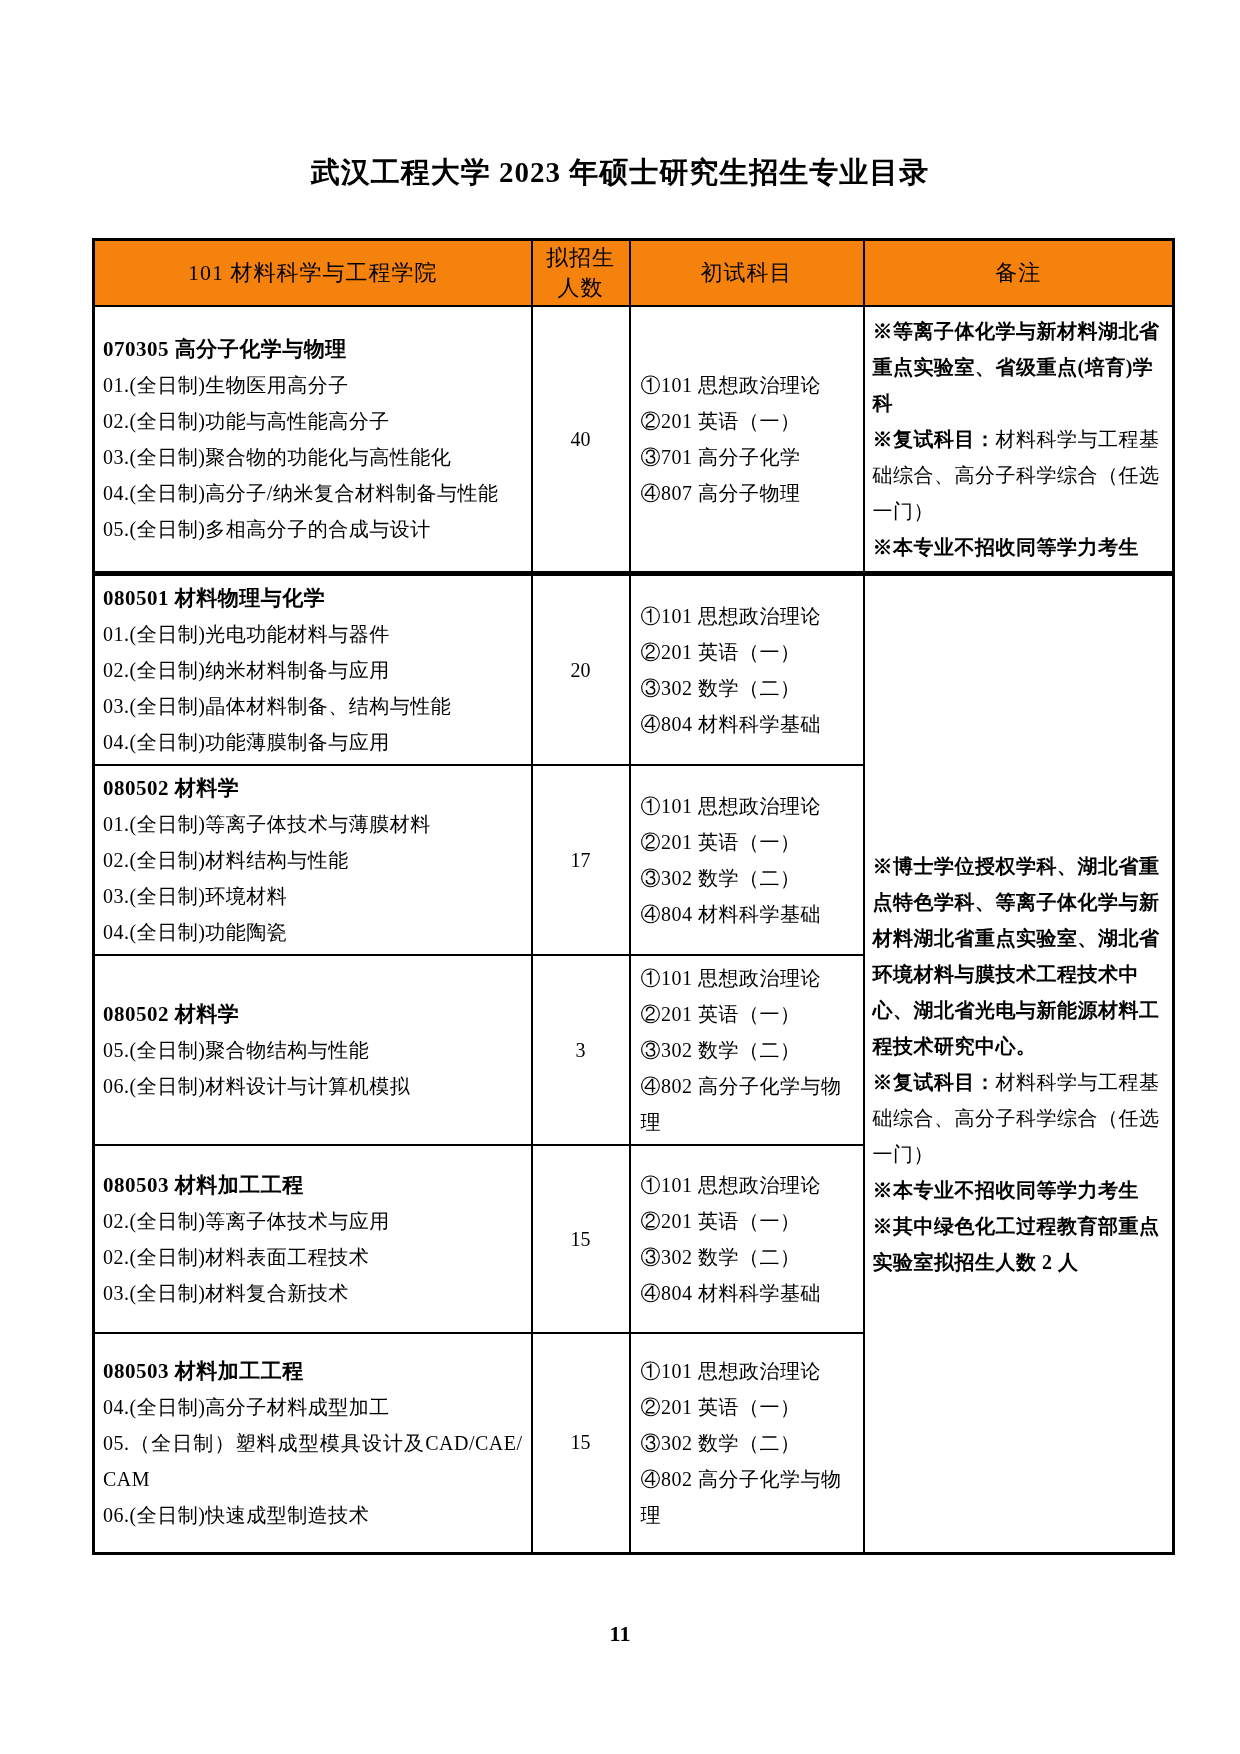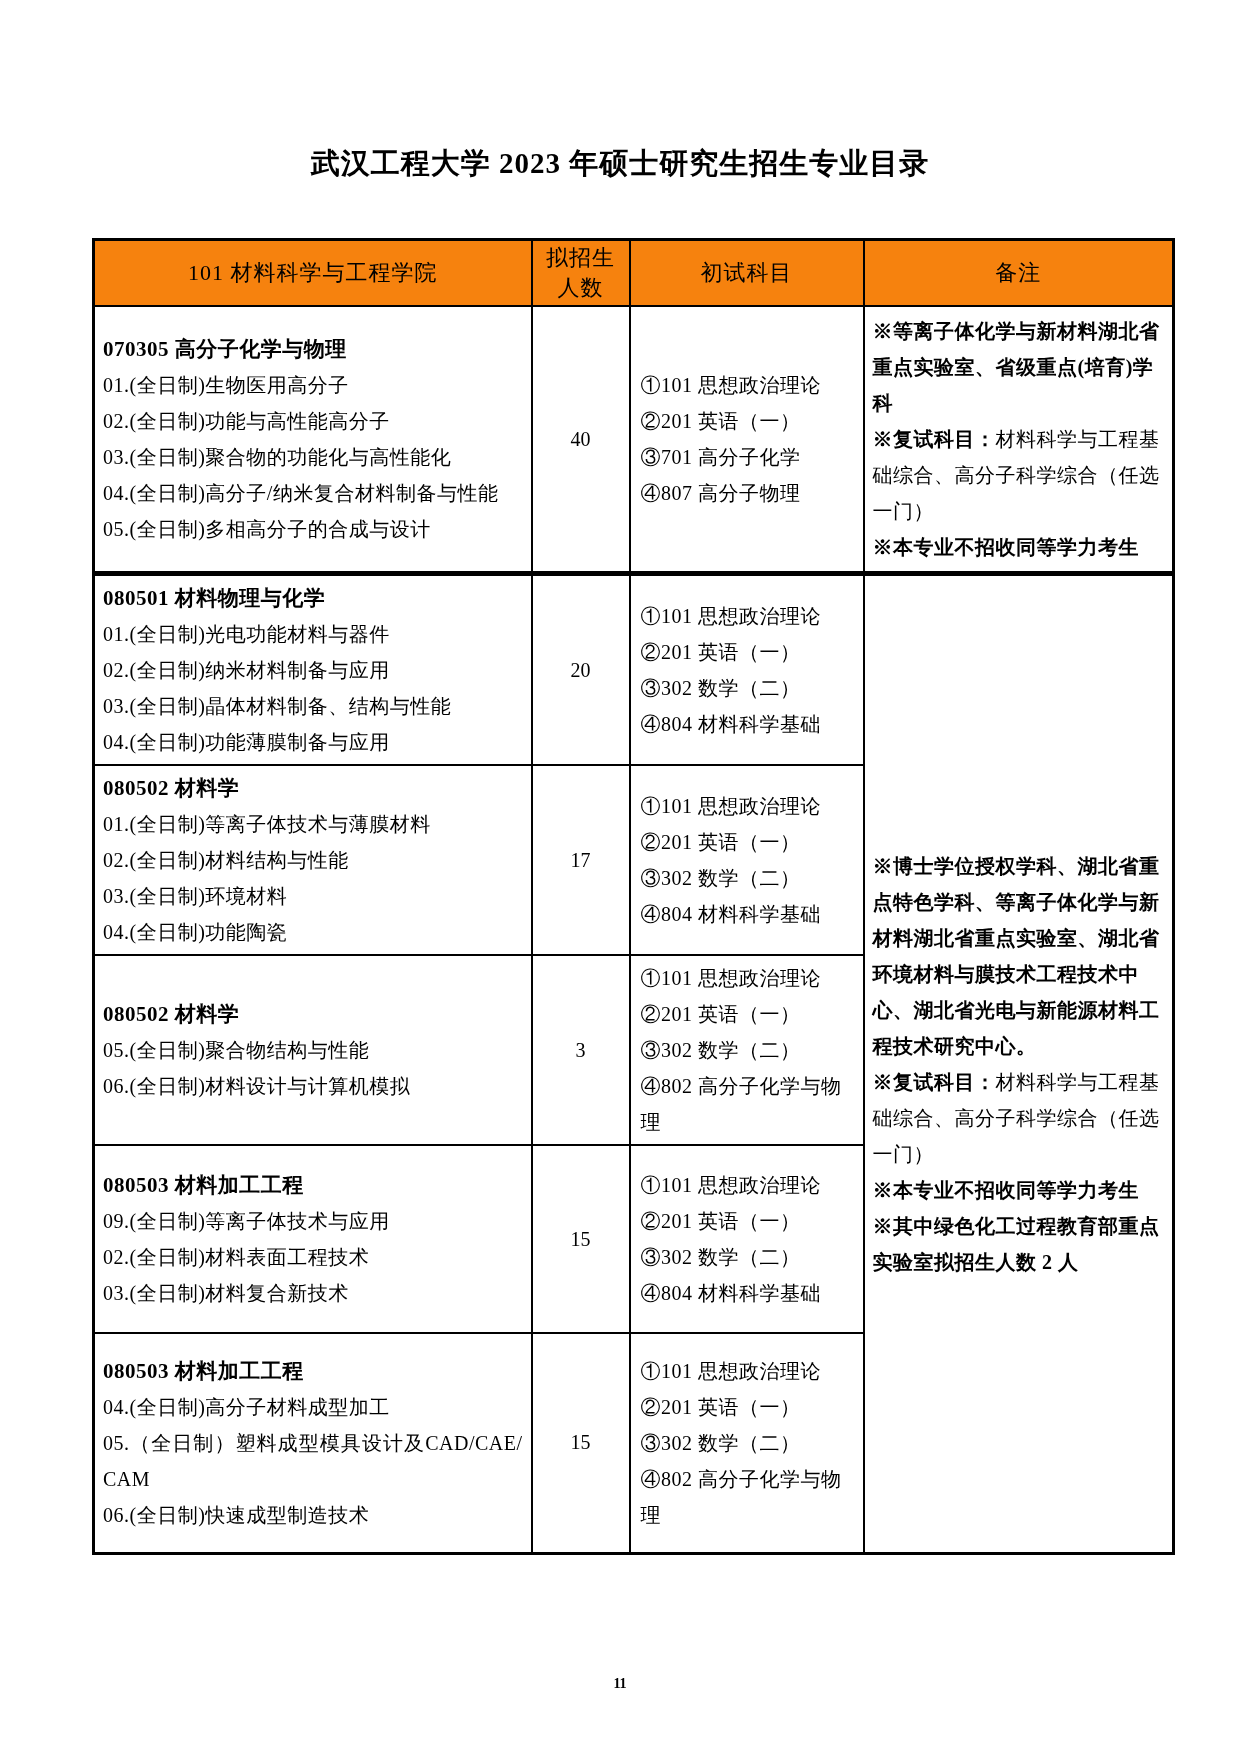--- a/index.html
+++ b/index.html
@@ -7,21 +7,21 @@
     --border-c:#000000;
   }
   *{box-sizing:border-box;margin:0;padding:0;}
   html,body{background:#ffffff;}
   body{
     width:1240px;height:1754px;position:relative;
     font-family:"Liberation Serif","DejaVu Serif",serif;
     color:#000;
   }
   .page-title{
-    position:absolute;top:144px;left:0;width:100%;
+    position:absolute;top:153px;left:0;width:100%;
     text-align:center;font-size:29px;font-weight:bold;
     letter-spacing:1px;
   }
   table.cat{
     position:absolute;left:92px;top:238px;width:1080px;
     border-collapse:collapse;table-layout:fixed;
   }
   table.cat td,table.cat th{
     border:2px solid var(--border-c);
     vertical-align:middle;
@@ -41,22 +41,22 @@
   tr.r6{height:220px;}
   tr.r1 td{border-bottom:5px solid var(--border-c);}
   td.prog{padding:4px 8px;font-size:20px;line-height:36px;letter-spacing:0.5px;}
   td.prog .ptitle{font-weight:bold;font-size:21px;}
   td.cnt{text-align:center;font-size:20px;}
   td.subj{padding:4px 16px 4px 10px;font-size:20px;line-height:36px;letter-spacing:0.5px;}
   td.rmk{padding:6px 6px 6px 8px;font-size:20px;line-height:36px;letter-spacing:0.5px;}
   .b{font-weight:bold;}
   .dir.justified{text-align:justify;text-align-last:left;}
   .page-number{
-    position:absolute;top:1676px;left:0;width:100%;
-    text-align:center;font-size:14px;font-weight:bold;
+    position:absolute;top:1621px;left:0;width:100%;
+    text-align:center;font-size:22px;font-weight:bold;
   }
 </style>
 </head>
 <body>
 
 <div class="page-title">武汉工程大学 2023 年硕士研究生招生专业目录</div>
 
 <table class="cat">
   <colgroup>
     <col style="width:438px">
@@ -146,21 +146,21 @@
         <div>①101 思想政治理论</div>
         <div>②201 英语（一）</div>
         <div>③302 数学（二）</div>
         <div>④802 高分子化学与物理</div>
       </td>
     </tr>
 
     <tr class="r5">
       <td class="prog">
         <div class="ptitle">080503 材料加工工程</div>
-        <div class="dir">09.(全日制)等离子体技术与应用</div>
+        <div class="dir">02.(全日制)等离子体技术与应用</div>
         <div class="dir">02.(全日制)材料表面工程技术</div>
         <div class="dir">03.(全日制)材料复合新技术</div>
       </td>
       <td class="cnt">15</td>
       <td class="subj">
         <div>①101 思想政治理论</div>
         <div>②201 英语（一）</div>
         <div>③302 数学（二）</div>
         <div>④804 材料科学基础</div>
       </td>

